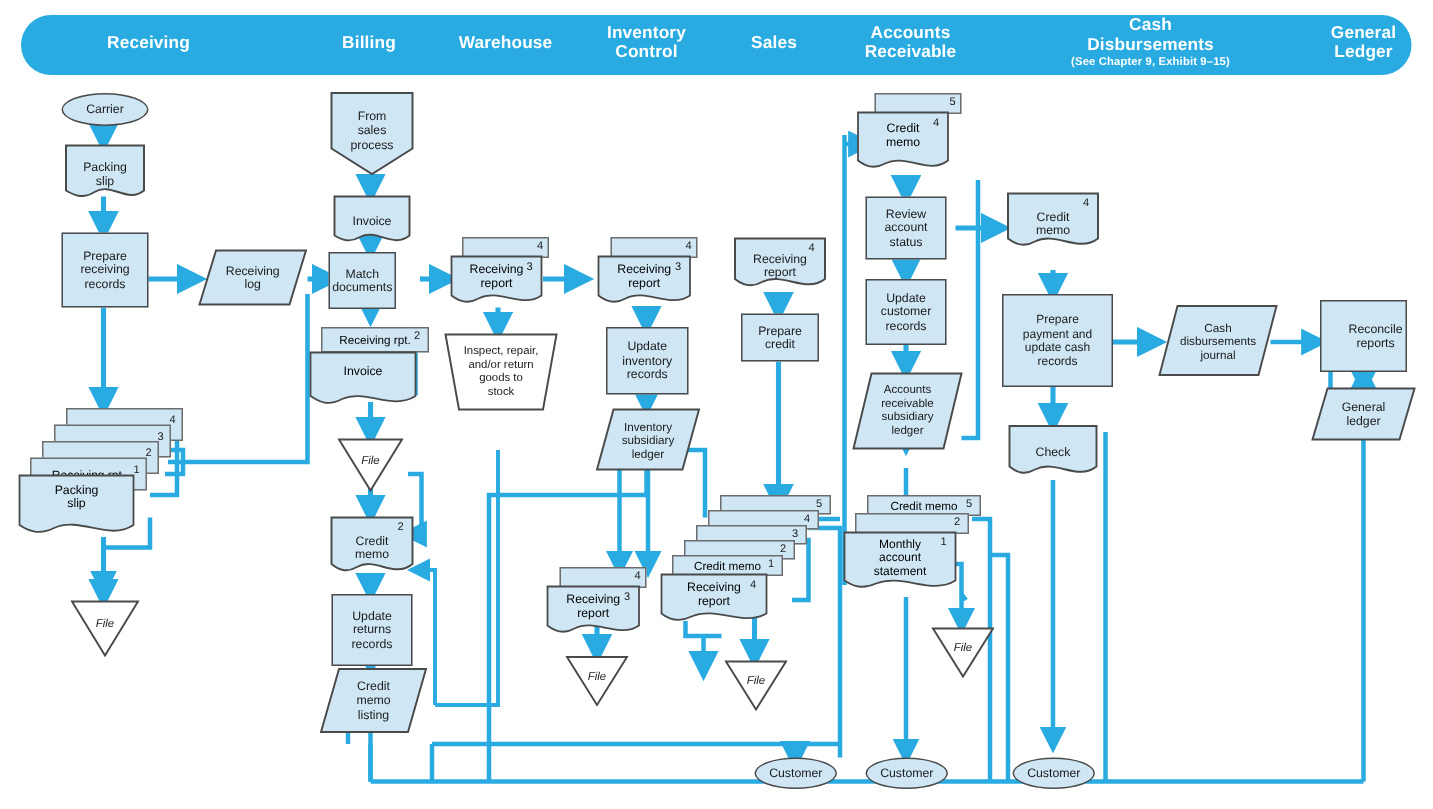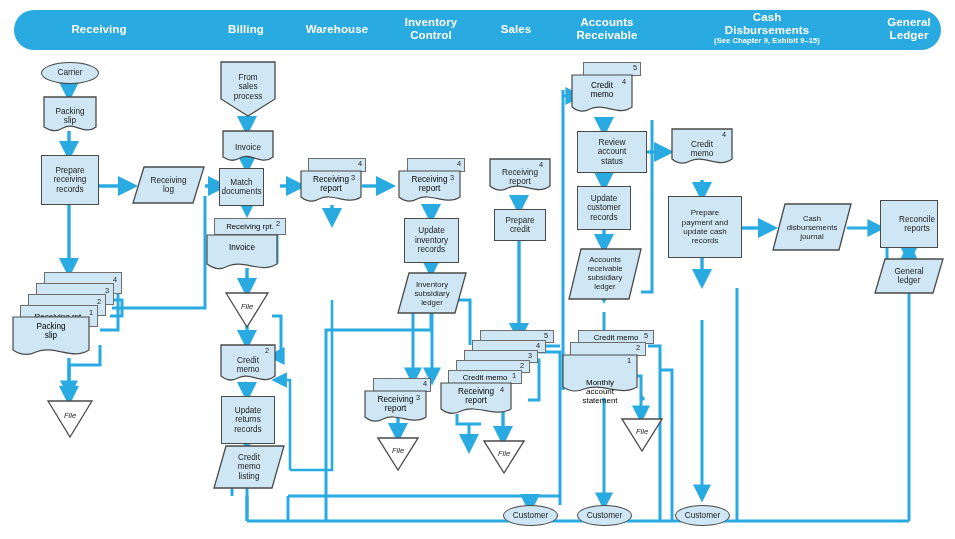--- a/index.html
+++ b/index.html
@@ -295,20 +295,26 @@
       <svg viewBox="0 0 62 36" preserveAspectRatio="none" style="position:absolute;left:0;top:0;width:100%;height:100%;">
           <path d="M1,1 H61 V27 C48,36 33,22 19,29 C12,33 6,31 1,27 Z" fill="#CFE7F5" stroke="#4a4a4a" stroke-width="1.2"></path>
         </svg>
       <div style="position:absolute;left:0;top:5px;width:62px;text-align:center;font-size:8.2px;line-height:9.4px;">
         <span>Receiving</span><br><span>report</span>
       </div>
       <div class="copynum" style="left:51px;top:3px;">3</div>
     </div>
   </div>
 
+  <div class="node trap" style="left:296px;top:222px;width:76px;height:52px;">
+    <svg viewBox="0 0 76 52" preserveAspectRatio="none">
+        <path d="M1,1 H75 L66,51 H10 Z" fill="#ffffff" stroke="#4a4a4a" stroke-width="1.3"></path>
+      </svg>
+    <span class="t" style="font-size:7.6px;line-height:8.8px;"><span>Inspect, repair,</span><br><span>and/or return</span><br><span>goods to</span><br><span>stock</span></span>
+  </div>
 
   <div class="stack" style="left:364px;top:378px;width:76px;height:48px;">
     <div class="sheet" style="left:9px;top:0;width:58px;height:14px;"></div>
     <div class="copynum" style="left:59px;top:1px;">4</div>
     <div style="position:absolute;left:0;top:12px;width:63px;height:36px;">
       <svg viewBox="0 0 63 36" preserveAspectRatio="none" style="position:absolute;left:0;top:0;width:100%;height:100%;">
           <path d="M1,1 H62 V27 C49,36 33,22 19,29 C12,33 6,31 1,27 Z" fill="#CFE7F5" stroke="#4a4a4a" stroke-width="1.2"></path>
         </svg>
       <div style="position:absolute;left:0;top:5px;width:63px;text-align:center;font-size:8.2px;line-height:9.4px;">
         <span>Receiving</span><br><span>report</span>
@@ -399,21 +405,21 @@
       <svg viewBox="0 0 62 44" preserveAspectRatio="none" style="position:absolute;left:0;top:0;width:100%;height:100%;">
           <path d="M1,1 H61 V33 C48,43 33,28 19,35 C12,39 6,37 1,33 Z" fill="#CFE7F5" stroke="#4a4a4a" stroke-width="1.2"></path>
         </svg>
       <div style="position:absolute;left:0;top:7px;width:62px;text-align:center;font-size:8.2px;line-height:9.4px;">
         <span>Credit</span><br><span>memo</span>
       </div>
       <div class="copynum" style="left:51px;top:3px;">4</div>
     </div>
   </div>
 
-  <div class="node proc" style="left:577px;top:131px;width:70px;height:42px;">
+  <div class="node proc" style="left:577px;top:131px;width:54px;height:42px;">
     <span class="t"><span>Review</span><br><span>account</span><br><span>status</span></span>
   </div>
 
   <div class="node proc" style="left:577px;top:186px;width:54px;height:44px;">
     <span class="t"><span>Update</span><br><span>customer</span><br><span>records</span></span>
   </div>
 
   <div class="node para" style="left:568px;top:248px;width:74px;height:52px;">
     <svg viewBox="0 0 74 52" preserveAspectRatio="none">
         <path d="M13,1 H73 L61,51 H1 Z" fill="#CFE7F5" stroke="#4a4a4a" stroke-width="1.3"></path>
@@ -425,21 +431,21 @@
     <div class="sheet" style="left:16px;top:0;width:76px;height:14px;display:flex;align-items:center;justify-content:center;font-size:7.8px;">
       <span>Credit memo</span>
     </div>
     <div class="copynum" style="left:82px;top:1px;">5</div>
     <div class="sheet" style="left:8px;top:12px;width:76px;height:14px;"></div>
     <div class="copynum" style="left:74px;top:13px;">2</div>
     <div style="position:absolute;left:0;top:24px;width:76px;height:44px;">
       <svg viewBox="0 0 76 44" preserveAspectRatio="none" style="position:absolute;left:0;top:0;width:100%;height:100%;">
           <path d="M1,1 H75 V33 C59,43 40,28 22,35 C13,39 7,37 1,33 Z" fill="#CFE7F5" stroke="#4a4a4a" stroke-width="1.2"></path>
         </svg>
-      <div style="position:absolute;left:0;top:4px;width:76px;text-align:center;font-size:8px;line-height:9.2px;margin-top:20px;">
+      <div style="position:absolute;left:0;top:4px;width:76px;text-align:center;font-size:8px;line-height:9.2px;">
         <span>Monthly</span><br><span>account</span><br><span>statement</span>
       </div>
       <div class="copynum" style="left:65px;top:2px;">1</div>
     </div>
   </div>
 
   <div class="node tri" style="left:621px;top:418px;width:42px;height:34px;">
     <svg viewBox="0 0 42 34" preserveAspectRatio="none">
         <path d="M1,1 H41 L21,33 Z" fill="#ffffff" stroke="#4a4a4a" stroke-width="1.3"></path>
       </svg>
@@ -458,20 +464,26 @@
     <span class="t" style="font-size:8px;line-height:9.4px;"><span>Prepare</span><br><span>payment and</span><br><span>update cash</span><br><span>records</span></span>
   </div>
 
   <div class="node para" style="left:772px;top:203px;width:80px;height:48px;">
     <svg viewBox="0 0 80 48" preserveAspectRatio="none">
         <path d="M13,1 H79 L67,47 H1 Z" fill="#CFE7F5" stroke="#4a4a4a" stroke-width="1.3"></path>
       </svg>
     <span class="t" style="font-size:7.8px;line-height:9px;"><span>Cash</span><br><span>disbursements</span><br><span>journal</span></span>
   </div>
 
+  <div class="node docbox" style="left:672px;top:283px;width:60px;height:38px;">
+    <svg viewBox="0 0 60 38" preserveAspectRatio="none">
+        <path d="M1,1 H59 V28 C46,38 32,23 18,30 C11,34 6,32 1,28 Z" fill="#CFE7F5" stroke="#4a4a4a" stroke-width="1.3"></path>
+      </svg>
+    <span class="t">Check</span>
+  </div>
 
   <div class="node proc" style="left:880px;top:200px;width:58px;height:48px;justify-content:flex-end;">
     <span class="t"><span>Reconcile</span><br><span>reports</span></span>
   </div>
 
   <div class="node para" style="left:874px;top:258px;width:70px;height:36px;">
     <svg viewBox="0 0 70 36" preserveAspectRatio="none">
         <path d="M11,1 H69 L59,35 H1 Z" fill="#CFE7F5" stroke="#4a4a4a" stroke-width="1.3"></path>
       </svg>
     <span class="t"><span>General</span><br><span>ledger</span></span>

